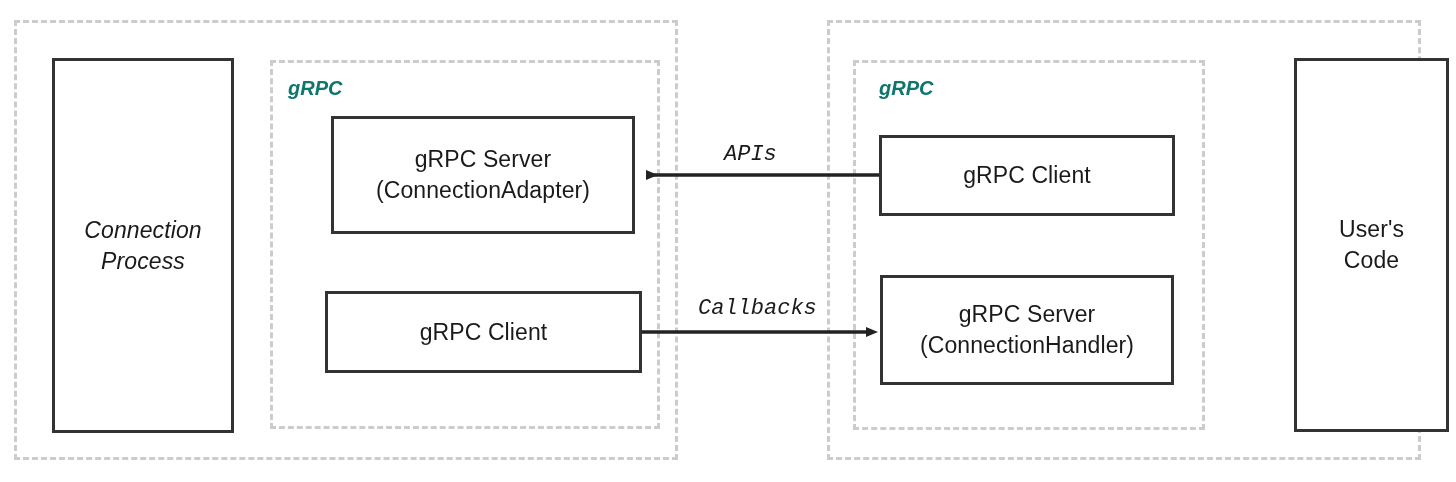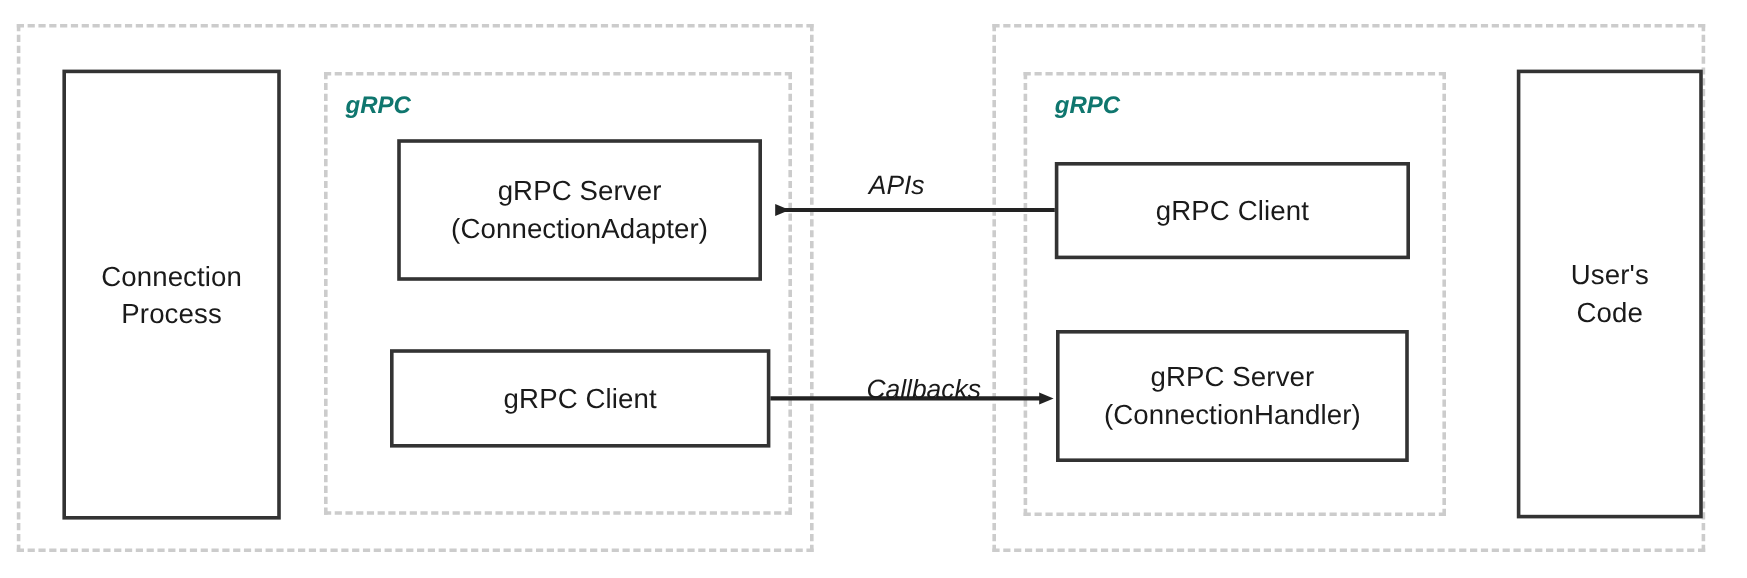--- a/index.html
+++ b/index.html
@@ -61,35 +61,35 @@
   .edge-layer {
     position: absolute;
     left: 0;
     top: 0;
     width: 1456px;
     height: 482px;
     pointer-events: none;
   }
   .edge-label {
     position: absolute;
-    font-family: Liberation Sans, sans-serif;
+    font-family: Liberation Mono, monospace;
     font-style: italic;
     font-size: 22px;
     color: #1a1a1a;
     white-space: nowrap;
   }
 </style>
 </head>
 <body>
 
 <div id="diagram-root">
 
   <div class="group-dashed" style="left:14px; top:20px; width:664px; height:440px;"></div>
 
-  <div class="node-box" style="left:52px; top:58px; width:182px; height:375px;">
+  <div class="node-box" style="left:52px; top:58px; width:182px; height:375px;font-style:italic;">
     <span class="node-label">Connection
 Process</span>
   </div>
 
   <div class="group-dashed" style="left:270px; top:60px; width:390px; height:369px;"></div>
   <div class="group-title" style="left:288px; top:77px;">gRPC</div>
 
   <div class="node-box" style="left:331px; top:116px; width:304px; height:118px;">
     <span class="node-label">gRPC Server
 (ConnectionAdapter)</span>
@@ -106,21 +106,21 @@
 
   <div class="node-box" style="left:879px; top:135px; width:296px; height:81px;">
     <span class="node-label">gRPC Client</span>
   </div>
 
   <div class="node-box" style="left:880px; top:275px; width:294px; height:110px;">
     <span class="node-label">gRPC Server
 (ConnectionHandler)</span>
   </div>
 
-  <div class="node-box" style="left:1264px; top:58px; width:155px; height:374px;">
+  <div class="node-box" style="left:1294px; top:58px; width:155px; height:374px;">
     <span class="node-label">User's
 Code</span>
   </div>
 
   <svg class="edge-layer" viewBox="0 0 1456 482" width="1456" height="482">
     <defs>
       <marker id="arrow-left" markerWidth="12" markerHeight="12" refX="10" refY="5" orient="auto" markerUnits="userSpaceOnUse">
         <path d="M 12 0 L 12 10 L 0 5 z" fill="#222222"></path>
       </marker>
       <marker id="arrow-right" markerWidth="12" markerHeight="12" refX="2" refY="5" orient="auto" markerUnits="userSpaceOnUse">
@@ -128,15 +128,15 @@
       </marker>
     </defs>
 
     <line x1="879" y1="175" x2="648" y2="175" stroke="#222222" stroke-width="3.5" marker-end="url(#arrow-left)"></line>
 
     <line x1="642" y1="332" x2="868" y2="332" stroke="#222222" stroke-width="3.5" marker-end="url(#arrow-right)"></line>
   </svg>
 
   <div class="edge-label" style="left:724px; top:142px;">APIs</div>
 
-  <div class="edge-label" style="left:698px; top:312px;margin-left:24px;">Callbacks</div>
+  <div class="edge-label" style="left:698px; top:296px;">Callbacks</div>
 
 </div>
 
 </body></html>

